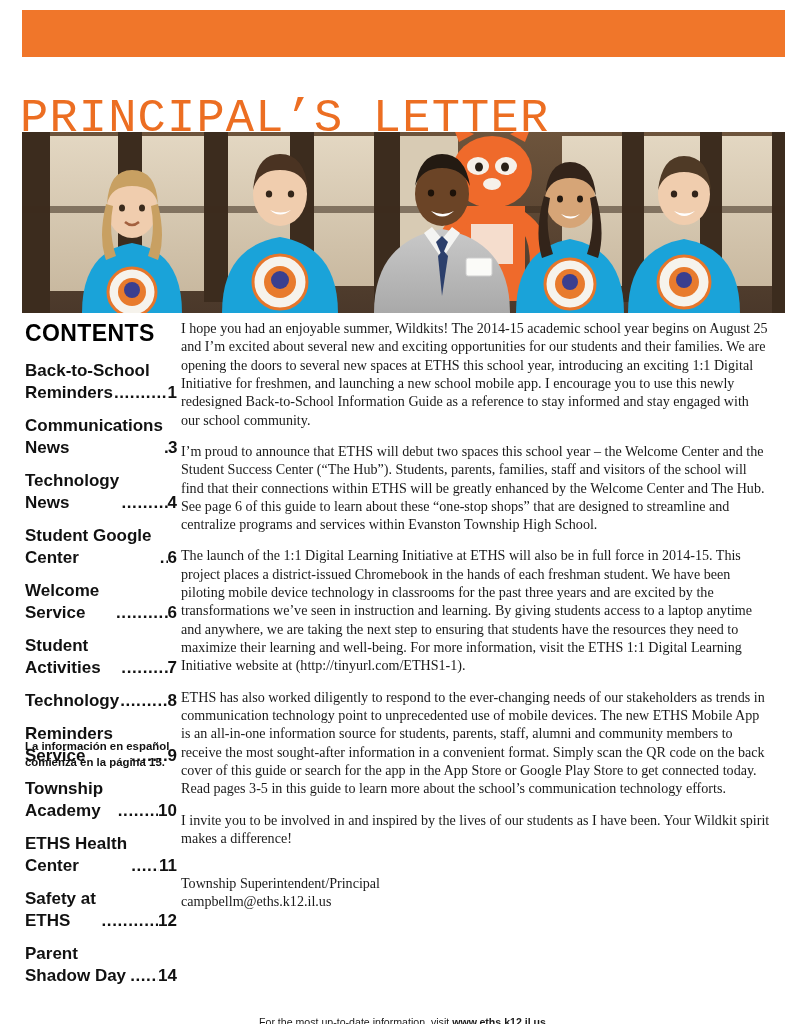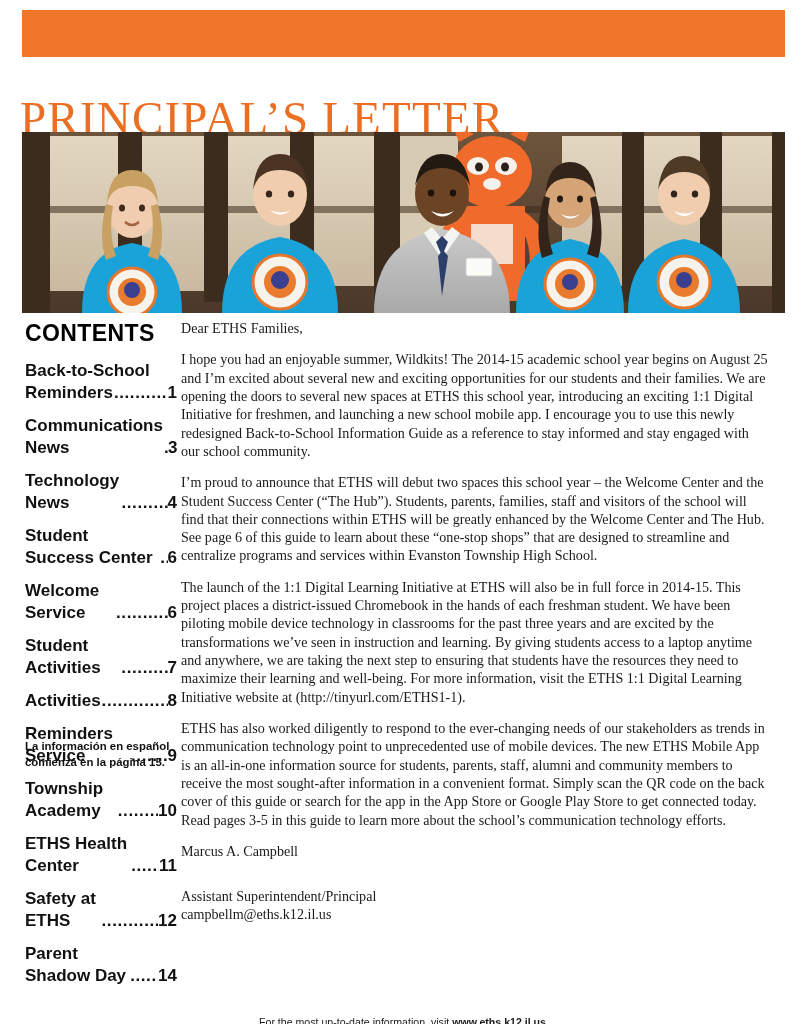--- a/index.html
+++ b/index.html
@@ -32,21 +32,21 @@
     height: 47px;
     background: #F0762A;
   }
 
   
   #page-title {
     position: absolute;
     left: 20px;
     top: 63px;
     width: 740px;
-    font-family: Liberation Serif, serif;
+    font-family: Liberation Mono, monospace;
     font-size: 47px;
     font-weight: 300;
     letter-spacing: 1.2px;
     color: #EC6E22;
     line-height: 1.05;
     white-space: nowrap;
   }
 
   
   #hero-photo {
@@ -304,39 +304,39 @@
       <span class="toc-page">3</span>
     </div>
 
     <div class="toc-item">
       <span class="toc-label">Technology News</span>
       <span class="toc-dots">.............</span>
       <span class="toc-page">4</span>
     </div>
 
     <div class="toc-item">
-      <span class="toc-label">Student Success Center</span>
+      <span class="toc-label">Student Google Center</span>
       <span class="toc-dots">..</span>
       <span class="toc-page">6</span>
     </div>
 
     <div class="toc-item">
       <span class="toc-label">Welcome Service</span>
       <span class="toc-dots">...............</span>
       <span class="toc-page">6</span>
     </div>
 
     <div class="toc-item">
       <span class="toc-label">Student Activities</span>
       <span class="toc-dots">.............</span>
       <span class="toc-page">7</span>
     </div>
 
     <div class="toc-item">
-      <span class="toc-label">Activities</span>
+      <span class="toc-label">Technology</span>
       <span class="toc-dots">...........................</span>
       <span class="toc-page">8</span>
     </div>
 
     <div class="toc-item">
       <span class="toc-label">Reminders Service</span>
       <span class="toc-dots">..........</span>
       <span class="toc-page">9</span>
     </div>
 
@@ -361,28 +361,27 @@
     <div class="toc-item">
       <span class="toc-label">Parent Shadow Day</span>
       <span class="toc-dots">........</span>
       <span class="toc-page">14</span>
     </div>
   </div>
 
   <div id="spanish-note">La información en español comienza en la página 15.</div>
 
   <div id="letter-col">
-    <p>Dear ETHS Families,</p>
     <p>I hope you had an enjoyable summer, Wildkits! The 2014-15 academic school year begins on August 25 and I’m excited about several new and exciting opportunities for our students and their families. We are opening the doors to several new spaces at ETHS this school year, introducing an exciting 1:1 Digital Initiative for freshmen, and launching a new school mobile app. I encourage you to use this newly redesigned Back-to-School Information Guide as a reference to stay informed and stay engaged with our school community.</p>
     <p>I’m proud to announce that ETHS will debut two spaces this school year – the Welcome Center and the Student Success Center (“The Hub”). Students, parents, families, staff and visitors of the school will find that their connections within ETHS will be greatly enhanced by the Welcome Center and The Hub. See page 6 of this guide to learn about these “one-stop shops” that are designed to streamline and centralize programs and services within Evanston Township High School.</p>
     <p>The launch of the 1:1 Digital Learning Initiative at ETHS will also be in full force in 2014-15. This project places a district-issued Chromebook in the hands of each freshman student. We have been piloting mobile device technology in classrooms for the past three years and are excited by the transformations we’ve seen in instruction and learning. By giving students access to a laptop anytime and anywhere, we are taking the next step to ensuring that students have the resources they need to maximize their learning and well-being. For more information, visit the ETHS 1:1 Digital Learning Initiative website at (http://tinyurl.com/ETHS1-1).</p>
     <p>ETHS has also worked diligently to respond to the ever-changing needs of our stakeholders as trends in communication technology point to unprecedented use of mobile devices. The new ETHS Mobile App is an all-in-one information source for students, parents, staff, alumni and community members to receive the most sought-after information in a convenient format. Simply scan the QR code on the back cover of this guide or search for the app in the App Store or Google Play Store to get connected today. Read pages 3-5 in this guide to learn more about the school’s communication technology efforts.</p>
-    <p>Marcus A. Campbell</p>
+    <p>I invite you to be involved in and inspired by the lives of our students as I have been. Your Wildkit spirit makes a difference!</p>
     <div class="sig-gap"></div>
-    <p class="tight">Assistant Superintendent/Principal</p>
+    <p class="tight">Township Superintendent/Principal</p>
     <p>campbellm@eths.k12.il.us</p>
   </div>
 
   <div id="footer">
     <span>For the most up-to-date information, visit </span><b>www.eths.k12.il.us</b>
   </div>
 
 </div>
 
 </body></html>

